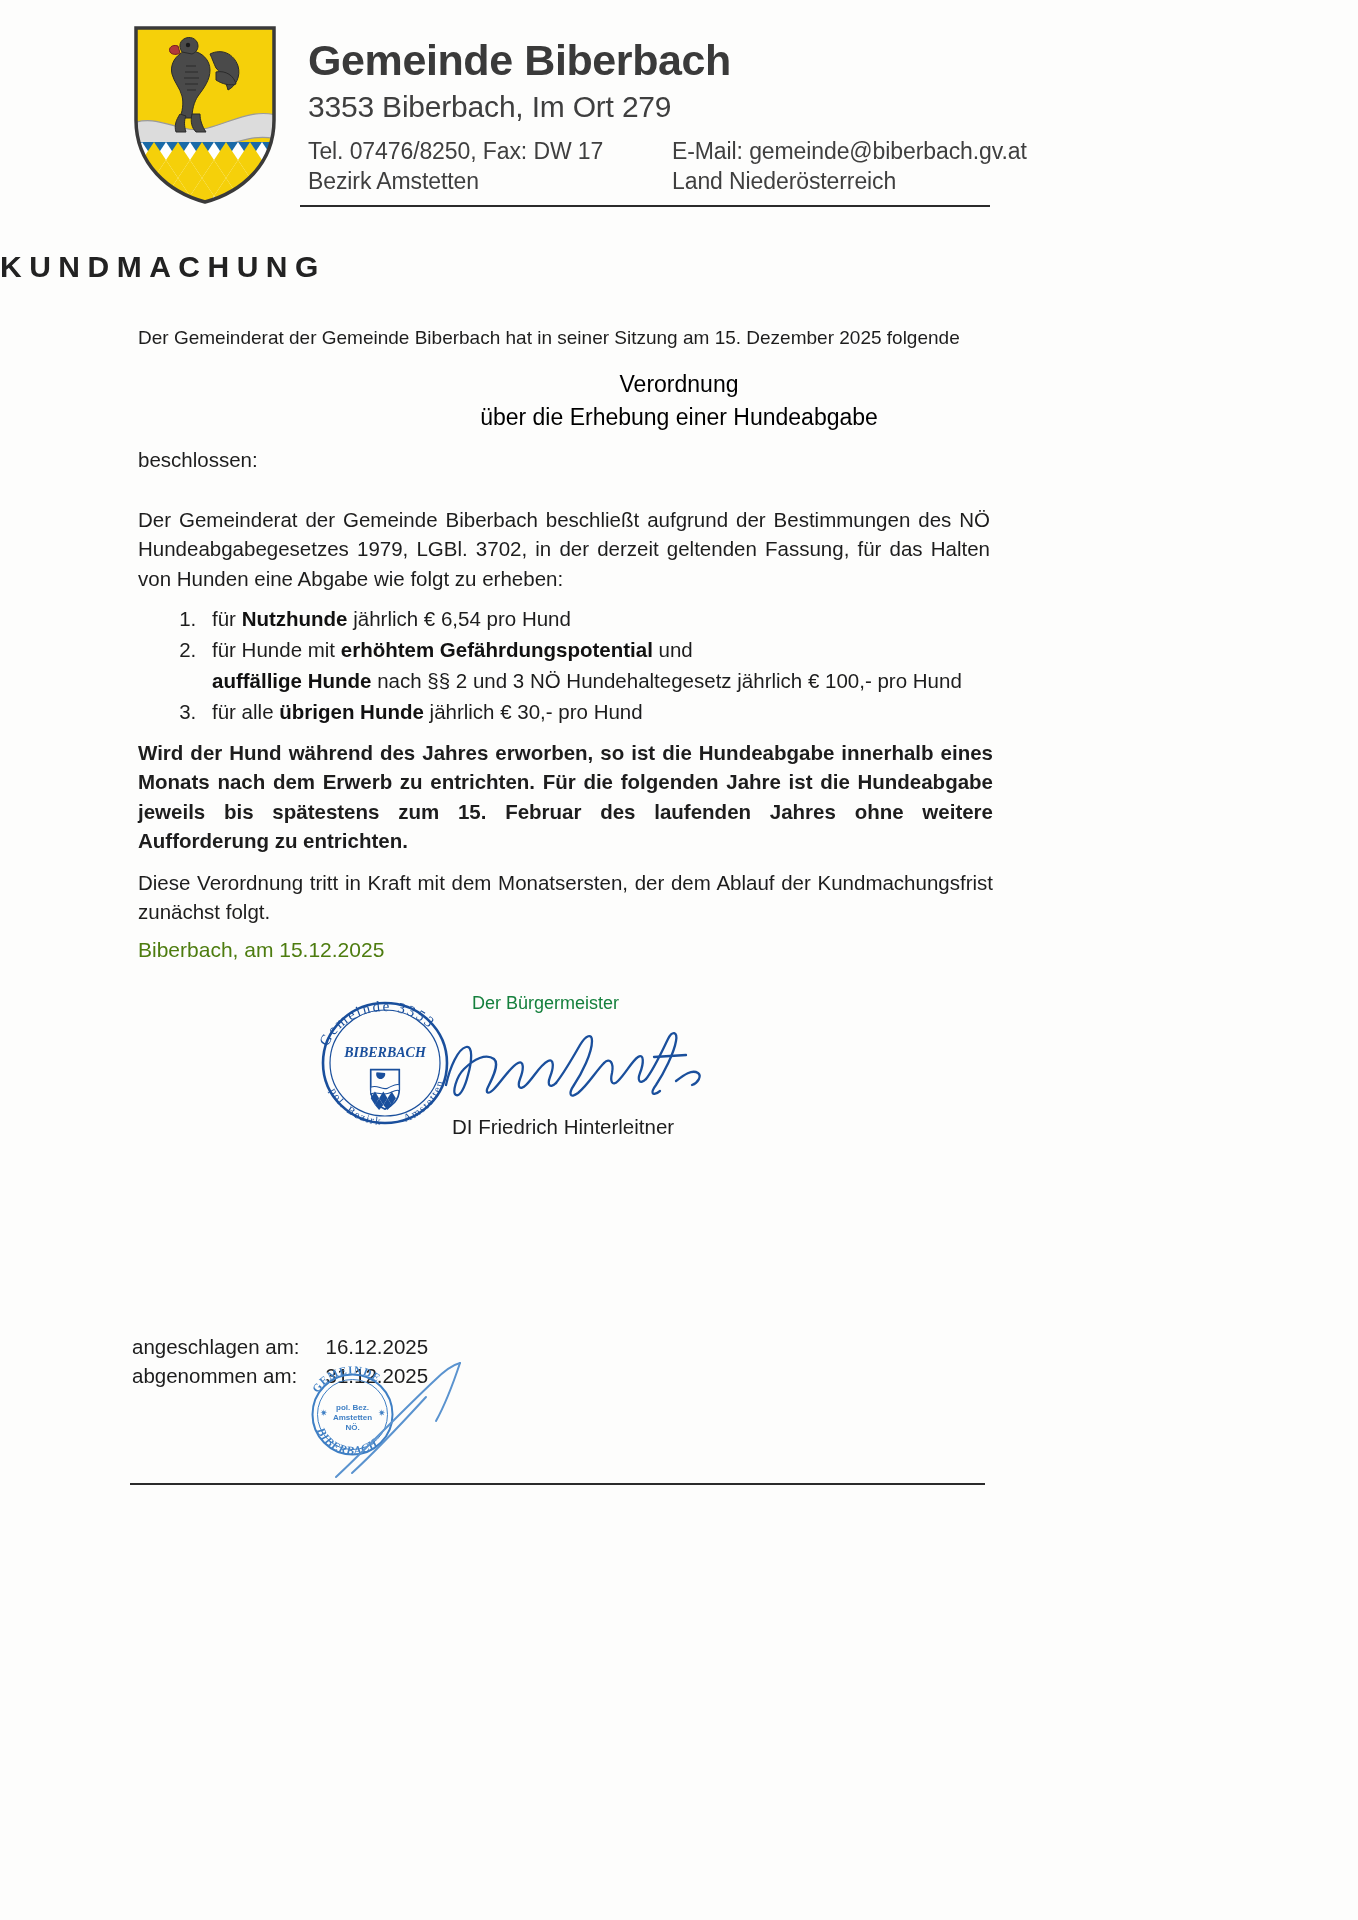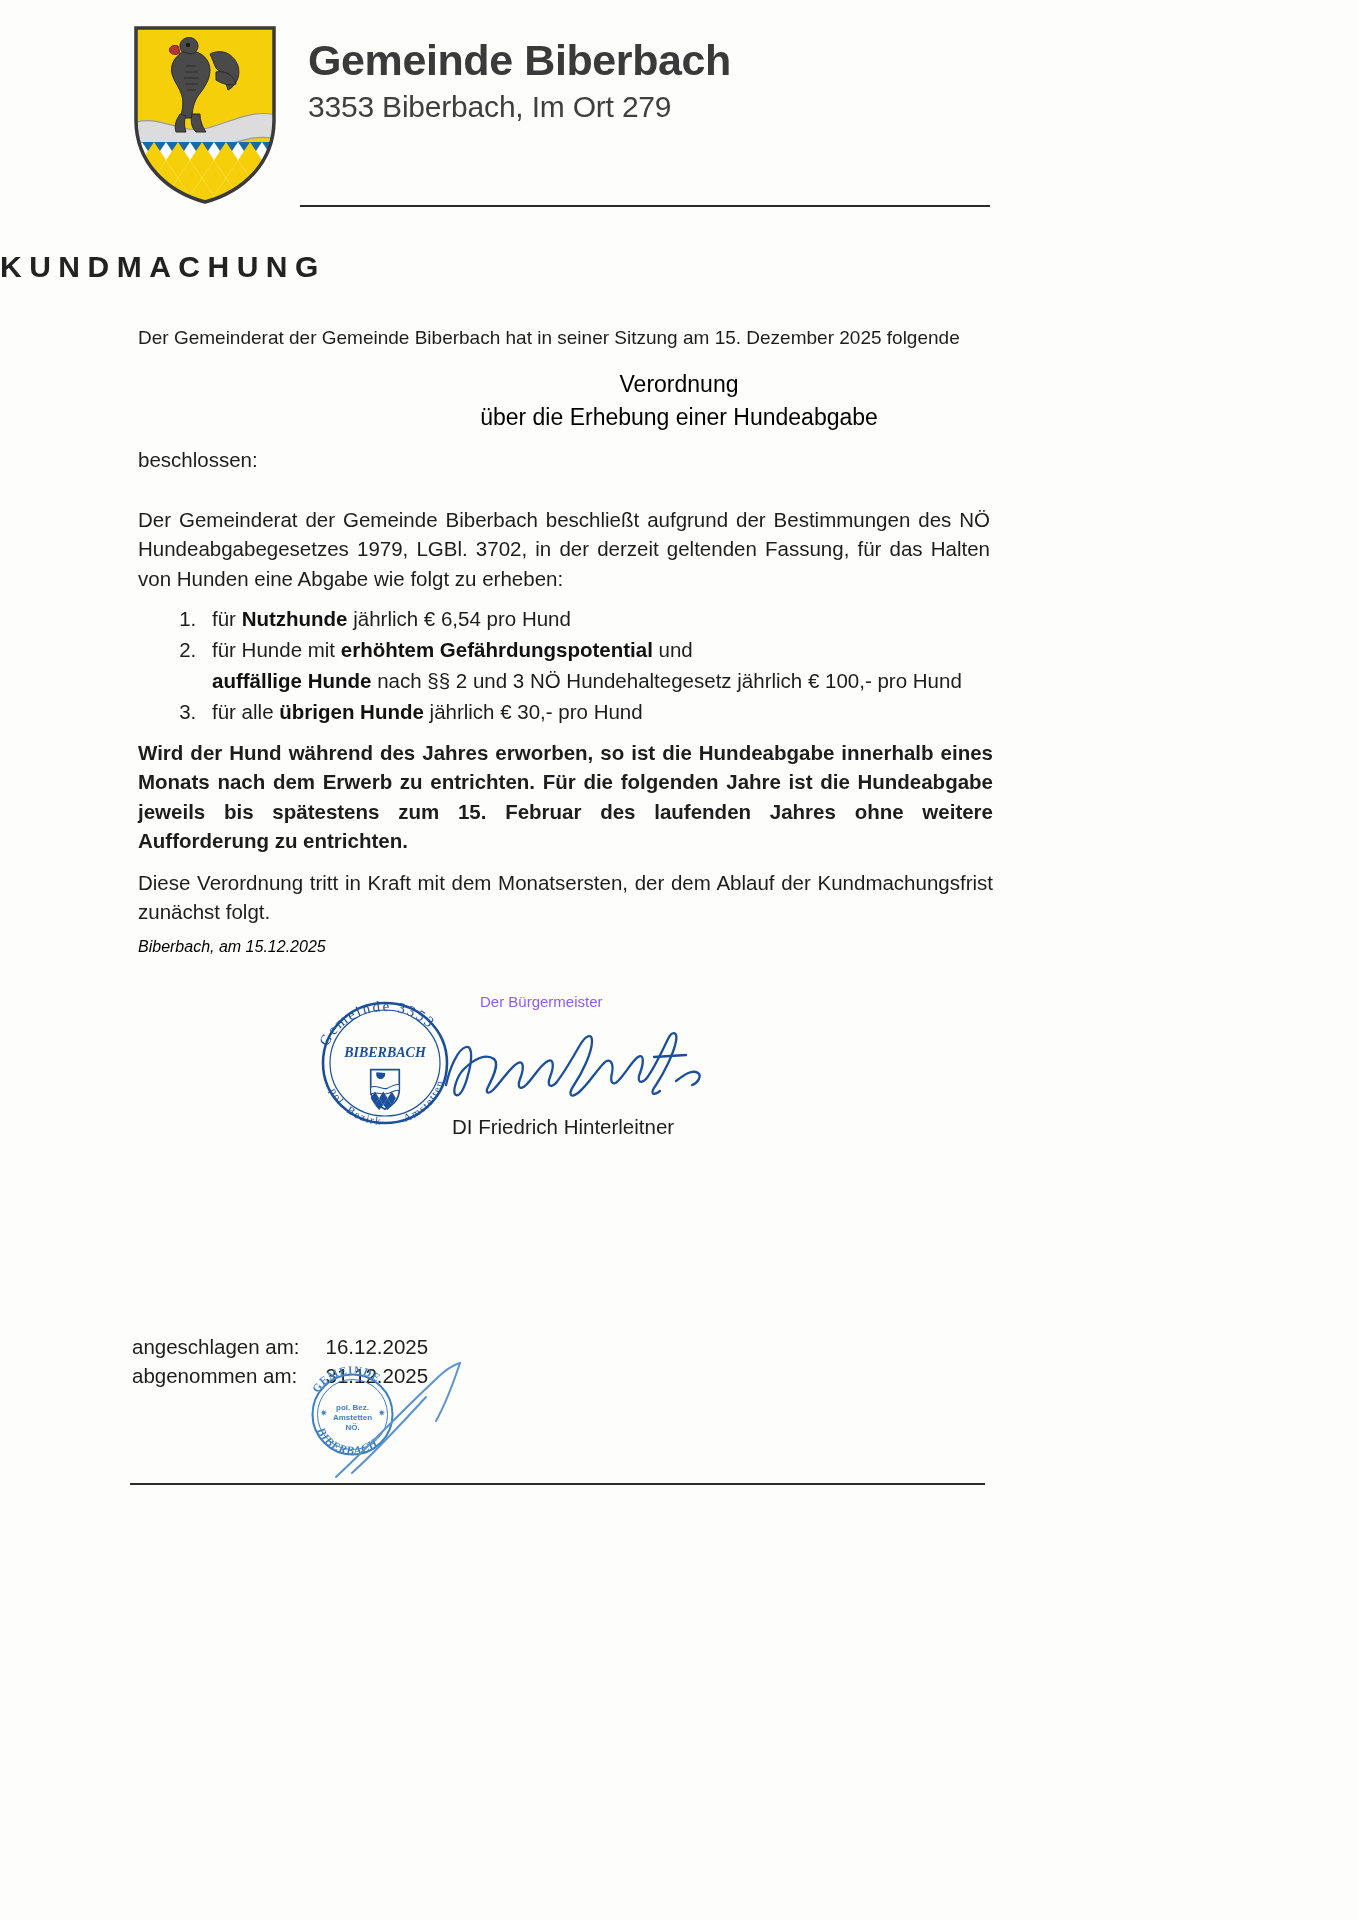--- a/index.html
+++ b/index.html
@@ -174,39 +174,38 @@
     line-height: 1.43;
     color: #1d1d1d;
     text-align: justify;
     margin-top: 28px;
   }
 
   .place-date {
     position: absolute;
     left: 138px;
     top: 938px;
-    font-size: 16px;
-    color: #000000;
-    font-style: italic;
+    font-size: 21px;
+    color: #4d7c0f;
   }
 
   
   .sig-area {
     position: absolute;
     left: 300px;
     top: 985px;
     width: 700px;
     height: 175px;
   }
   .sig-label {
     position: absolute;
-    left: 180px;
+    left: 172px;
     top: 8px;
-    font-size: 15px;
-    color: #8b5cf6;
+    font-size: 18px;
+    color: #15803d;
   }
   .sig-name {
     position: absolute;
     left: 152px;
     top: 130px;
     font-size: 20.5px;
     color: #1d1d1d;
   }
   .round-stamp {
     position: absolute;
@@ -332,20 +331,26 @@
             <path d="M56 42 L66 42 M55 48 L68 48 M54 54 L69 54 M55 60 L68 60 M57 66 L66 66"></path>
           </g>
         </g>
         <path d="M6 4 H144 V96 C144 140 112 168 75 178 C38 168 6 140 6 96 Z" fill="none" stroke="#3a3a3a" stroke-width="3.5"></path>
       </svg>
     </div>
 
     <div class="headtext">
       <div class="org-name">Gemeinde Biberbach</div>
       <div class="org-address">3353 Biberbach, Im Ort 279</div>
+      <div class="contact-grid">
+        <div>Tel. 07476/8250, Fax: DW 17</div>
+        <div>E-Mail: gemeinde@biberbach.gv.at</div>
+        <div>Bezirk Amstetten</div>
+        <div>Land Niederösterreich</div>
+      </div>
     </div>
   </div>
 
   <div class="head-rule"></div>
 
   <div class="doc-title">KUNDMACHUNG</div>
 
   <div class="intro">Der Gemeinderat der Gemeinde Biberbach hat in seiner Sitzung am 15. Dezember 2025 folgende</div>
 
   <div class="verordnung-block">

